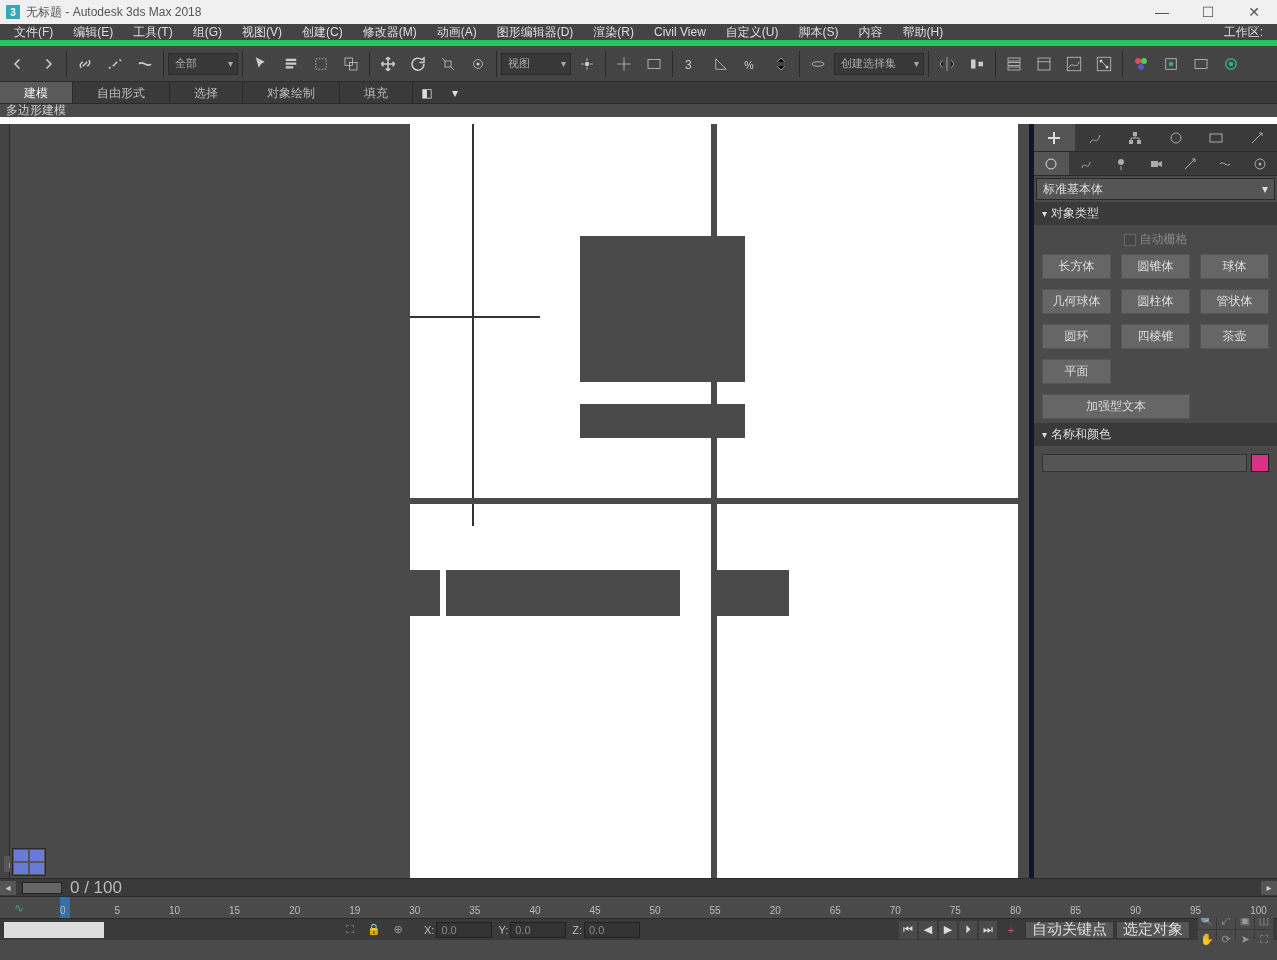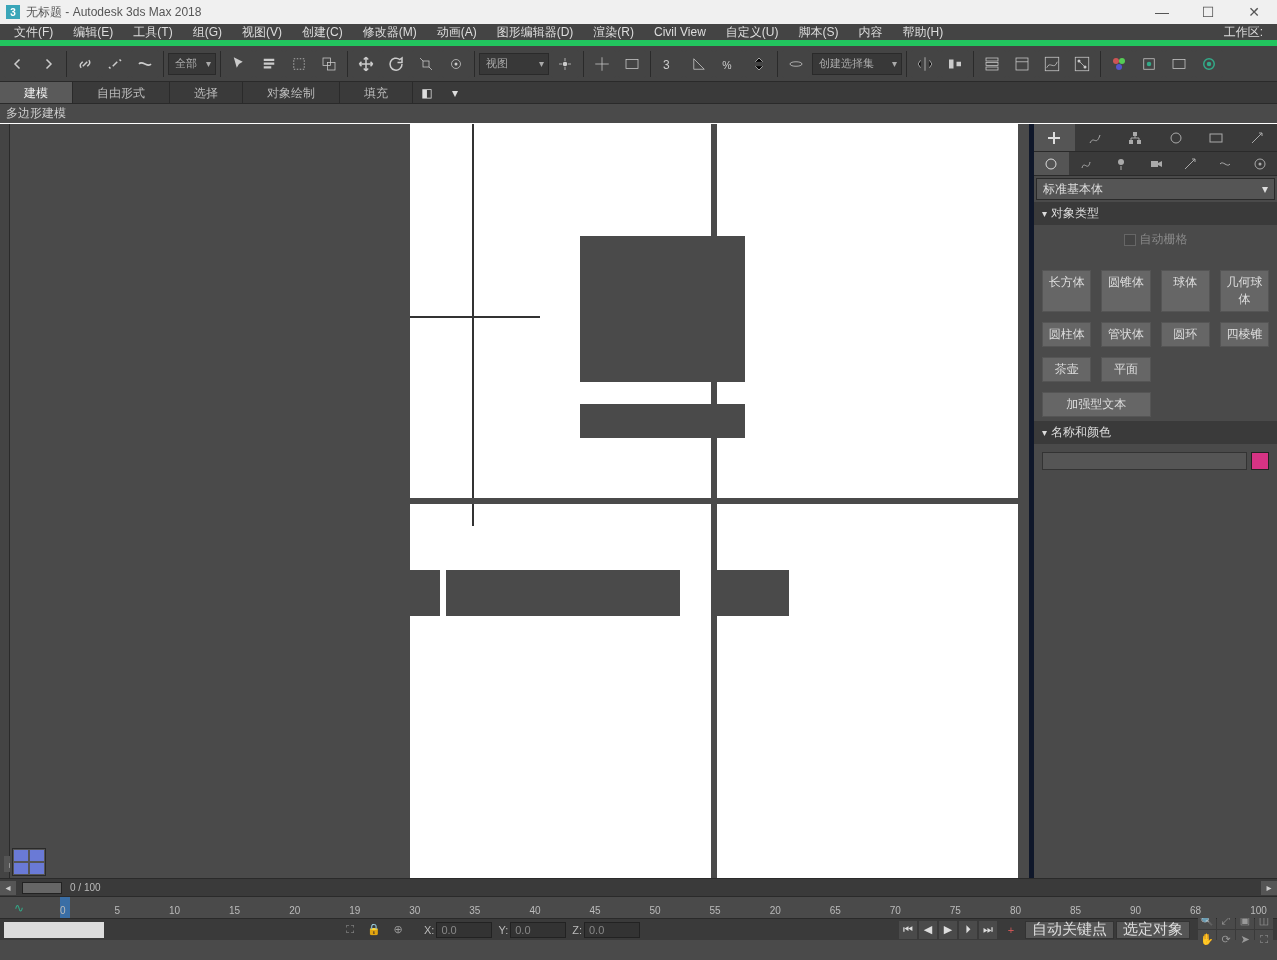--- a/index.html
+++ b/index.html
@@ -22,21 +22,21 @@
 .tbtn svg { width:18px; height:18px; }
 .tsep { width:1px; height:26px; background:#2a2a2a; margin:0 2px; }
 .tcombo { height:22px; background:#383838; border:1px solid #2a2a2a; color:#aaa; padding:0 18px 0 6px; font-size:11px; display:flex; align-items:center; position:relative; }
 .tcombo::after { content:"▾"; position:absolute; right:4px; font-size:10px; }
 
 
 .ribbon { height:22px; background:#3a3a3a; display:flex; align-items:stretch; border-bottom:1px solid #2a2a2a; }
 .ribbon .rtab { padding:0 24px; line-height:22px; color:#bbb; font-size:12px; border-right:1px solid #2a2a2a; }
 .ribbon .rtab.active { background:#5a5a5a; color:#eee; }
 .ribbon .ricon { width:28px; display:flex; align-items:center; justify-content:center; color:#ddd; }
-.subribbon { height:20px; background:#4a4a4a; display:flex; align-items:center; padding-left:6px; font-size:12px; color:#ccc; border-bottom:1px solid #ffffff; }
+.subribbon { height:20px; background:#4a4a4a; display:flex; align-items:center; padding-left:6px; font-size:12px; color:#ccc; border-bottom:7px solid #ffffff; }
 
 
 .main { display:flex; height:calc(960px - 24px - 22px - 36px - 22px - 20px - 60px - 22px); }
 .left-tray { width:10px; background:#444; border-right:1px solid #2a2a2a; position:relative; }
 .left-tray .flyout-btn { position:absolute; bottom:6px; left:4px; width:16px; height:16px; background:#555; display:flex; align-items:center; justify-content:center; font-size:10px; color:#ddd; }
 
 .viewport-frame { flex:1; background:#4a4a4a; position:relative; display:flex; flex-direction:column; }
 .vpzone { flex:1; position:relative; padding:0 0 0 0; }
 .quadgrid { position:absolute; left:400px; top:0; width:608px; height:100%; display:grid; grid-template-columns:1fr 1fr; grid-template-rows:1fr 1fr; gap:6px; }
 .vpcell { background:#ffffff; position:relative; overflow:hidden; }
@@ -54,32 +54,32 @@
 .right-catrow { display:flex; height:24px; background:#3a3a3a; border-bottom:1px solid #2a2a2a; }
 .right-catrow .cat { flex:1; display:flex; align-items:center; justify-content:center; }
 .right-catrow .cat.active { background:#555; }
 .right-combo { height:22px; background:#555; border:1px solid #2a2a2a; margin:2px; display:flex; align-items:center; padding:0 6px; color:#ddd; position:relative; }
 .right-combo::after { content:"▾"; position:absolute; right:6px; }
 .section-hdr { background:#3a3a3a; padding:3px 8px; color:#ddd; font-size:12px; display:flex; align-items:center; }
 .section-hdr::before { content:"▾"; margin-right:4px; font-size:10px; }
 .section-body { padding:4px 8px; }
 .autogrid { display:flex; align-items:center; justify-content:center; color:#888; padding:2px 0 6px; gap:4px; font-size:12px;}
 .autogrid .cb { width:12px; height:12px; border:1px solid #666; background:#444; }
-.obj-grid { display:grid; grid-template-columns:1fr 1fr 1fr 1fr; gap:10px;margin-top:16px; }
+.obj-grid { display:grid; grid-template-columns:1fr 1fr 1fr; gap:10px; }
 .obj-btn { background:#666; color:#ddd; text-align:center; padding:3px 0; font-size:12px; border:1px solid #555; }
 .obj-btn.wide { grid-column:1/3; }
 .name-row { display:flex; gap:4px; margin-top:4px; }
 .name-input { flex:1; height:18px; background:#555; border:1px solid #333; }
 .swatch { width:18px; height:18px; background:#d63384; border:1px solid #222; }
 
 
 .frameslider { height:18px; background:#3a3a3a; border-top:1px solid #2a2a2a; display:flex; align-items:center; }
 .frameslider .handle { width:40px; height:12px; background:#666; margin-left:6px; border:1px solid #222; }
 .frameslider .ends { width:16px; height:14px; background:#555; display:flex; align-items:center; justify-content:center; font-size:10px; }
-.framelabel { color:#bbb; font-size:10px; margin-left:8px;}
+.framelabel { color:#bbb; font-size:17px; margin-left:8px;}
 .ruler { height:22px; background:#4a4a4a; position:relative; display:flex; align-items:flex-end; overflow:hidden; border-top:1px solid #2a2a2a; }
 .ruler .scrub { position:absolute; left:60px; top:0; width:10px; height:100%; background:#3a6ea5; }
 .ruler .tickrow { position:absolute; left:60px; right:10px; bottom:2px; display:flex; justify-content:space-between; font-size:10px; color:#bbb; }
 .ruler .curveicon { position:absolute; left:14px; top:4px; color:#3a8; font-size:12px;}
 .statusbar { height:22px; background:#3a3a3a; display:flex; align-items:center; border-top:1px solid #2a2a2a; font-size:11px; color:#999; }
 .statusbar .thumb { width:100px; height:16px; background:#ddd; margin:0 4px; }
 .statusbar .sbtn { width:22px; height:18px; display:flex; align-items:center; justify-content:center; margin:0 1px;}
 .statusbar .coord { display:flex; align-items:center; margin-left:8px; }
 .statusbar .coord .lbl { margin:0 2px 0 6px; color:#bbb;}
 .statusbar .coord .val { width:56px; height:16px; background:#333; border:1px solid #222; padding-left:4px; color:#888; line-height:14px;}
@@ -143,21 +143,21 @@
       <svg viewBox="0 0 24 24">
         <path fill="none" stroke="#ccc" stroke-width="2" d="M9 15l6-6 M6 18l-2-2 M18 6l2 2"></path>
       </svg>
     </div>
   <div class="tbtn">
       <svg viewBox="0 0 24 24">
         <path fill="none" stroke="#ccc" stroke-width="2" d="M4 12c4-6 12 6 16 0"></path>
       </svg>
     </div>
   <div class="tsep"></div>
-  <div class="tcombo" style="width:48px">全部</div>
+  <div class="tcombo" style="width:70px">全部</div>
   <div class="tsep"></div>
   <div class="tbtn">
       <svg viewBox="0 0 24 24">
         <path fill="#ccc" d="M5 3l4 14 3-5 5-3z"></path>
       </svg>
     </div>
   <div class="tbtn">
       <svg viewBox="0 0 24 24">
         <rect x="5" y="5" width="14" height="3" fill="#ccc"></rect>
         <rect x="5" y="10" width="14" height="3" fill="#ccc"></rect>
@@ -495,21 +495,21 @@
       <span>45</span>
       <span>50</span>
       <span>55</span>
       <span>20</span>
       <span>65</span>
       <span>70</span>
       <span>75</span>
       <span>80</span>
       <span>85</span>
       <span>90</span>
-      <span>68</span>
+      <span>95</span>
       <span>100</span>
   </div>
 </div>
 
 <div class="statusbar">
   <div class="thumb"></div>
   <div style="width:230px"></div>
   <div class="sbtn">⛶</div>
   <div class="sbtn">🔒</div>
   <div class="sbtn">⊕</div>

